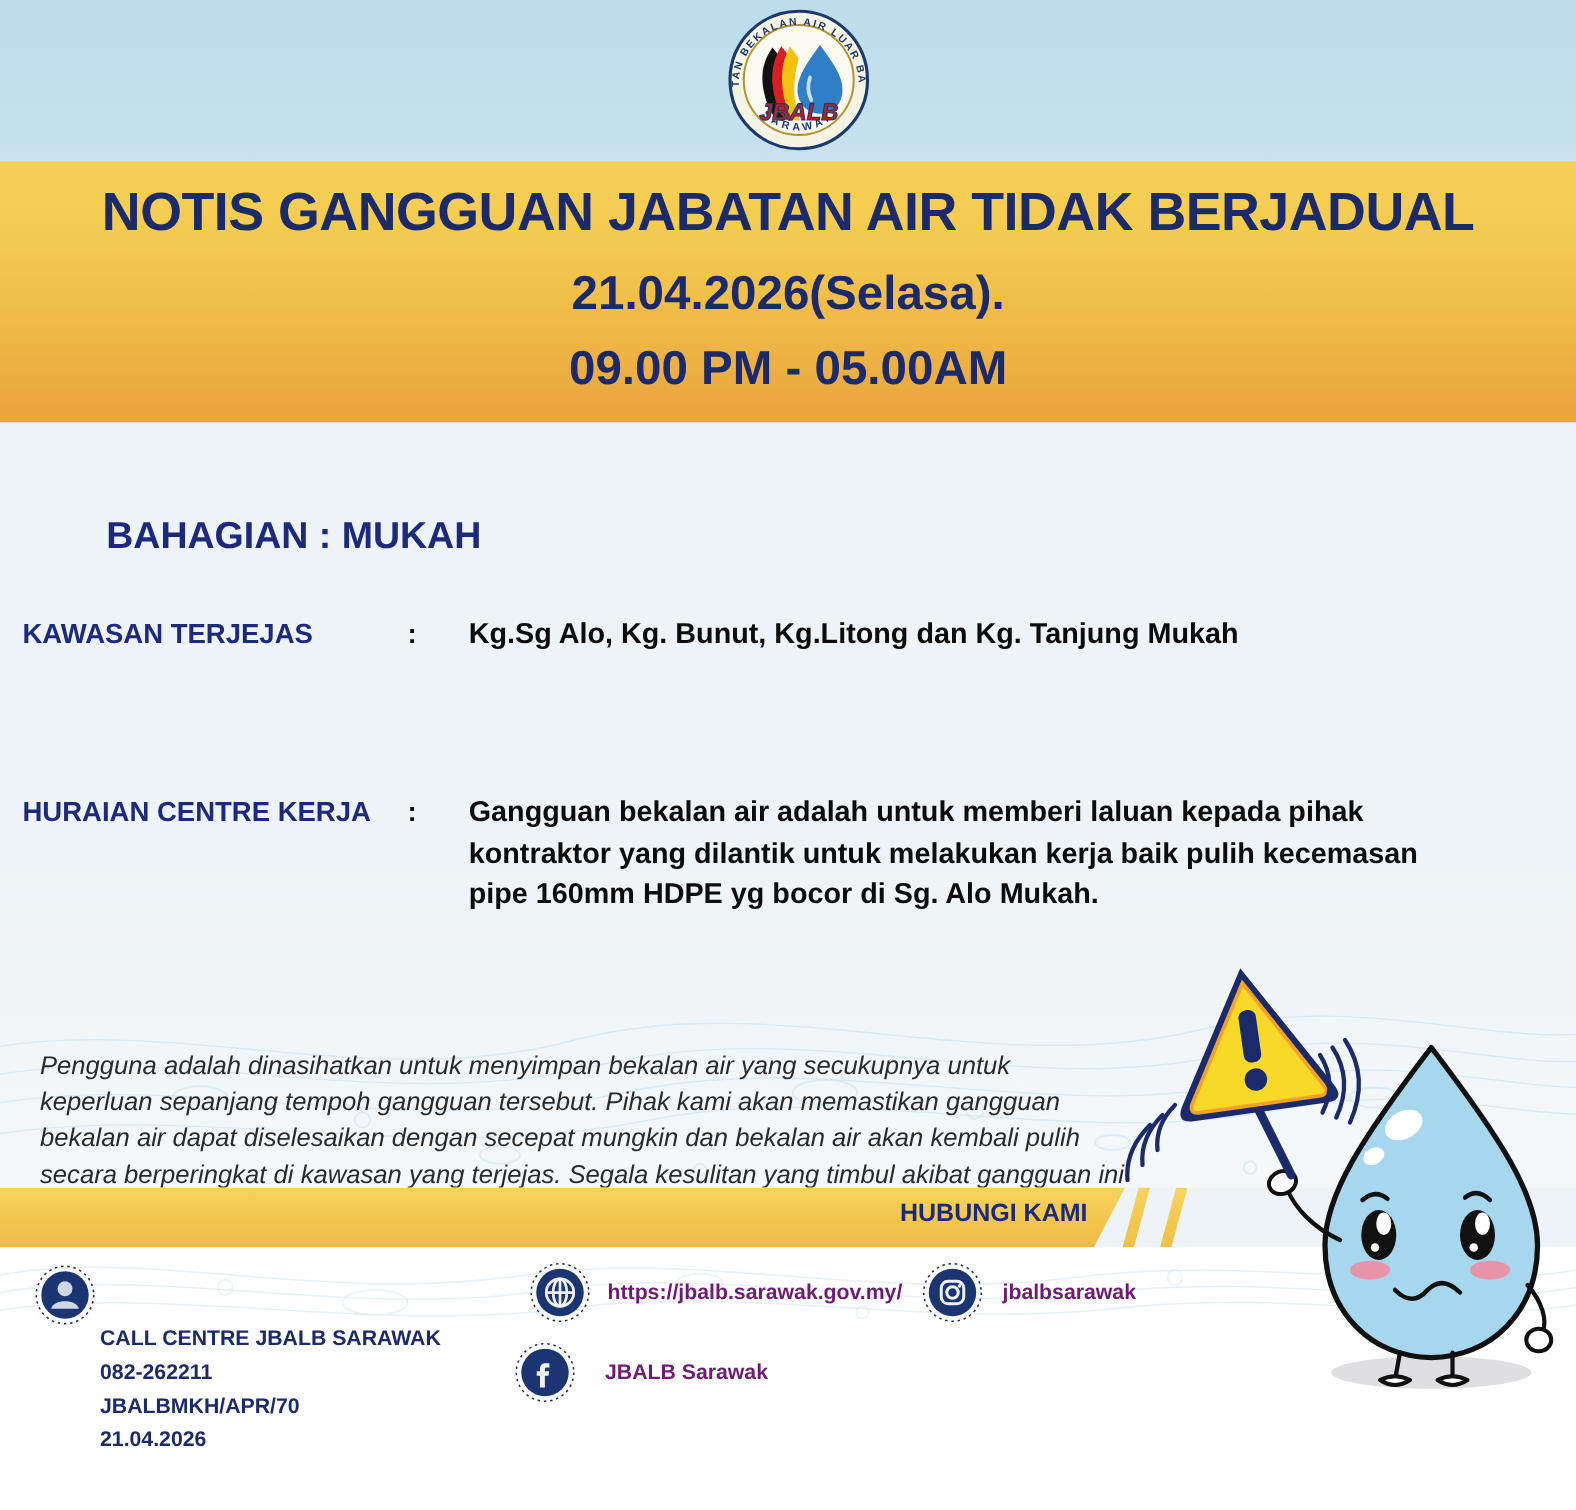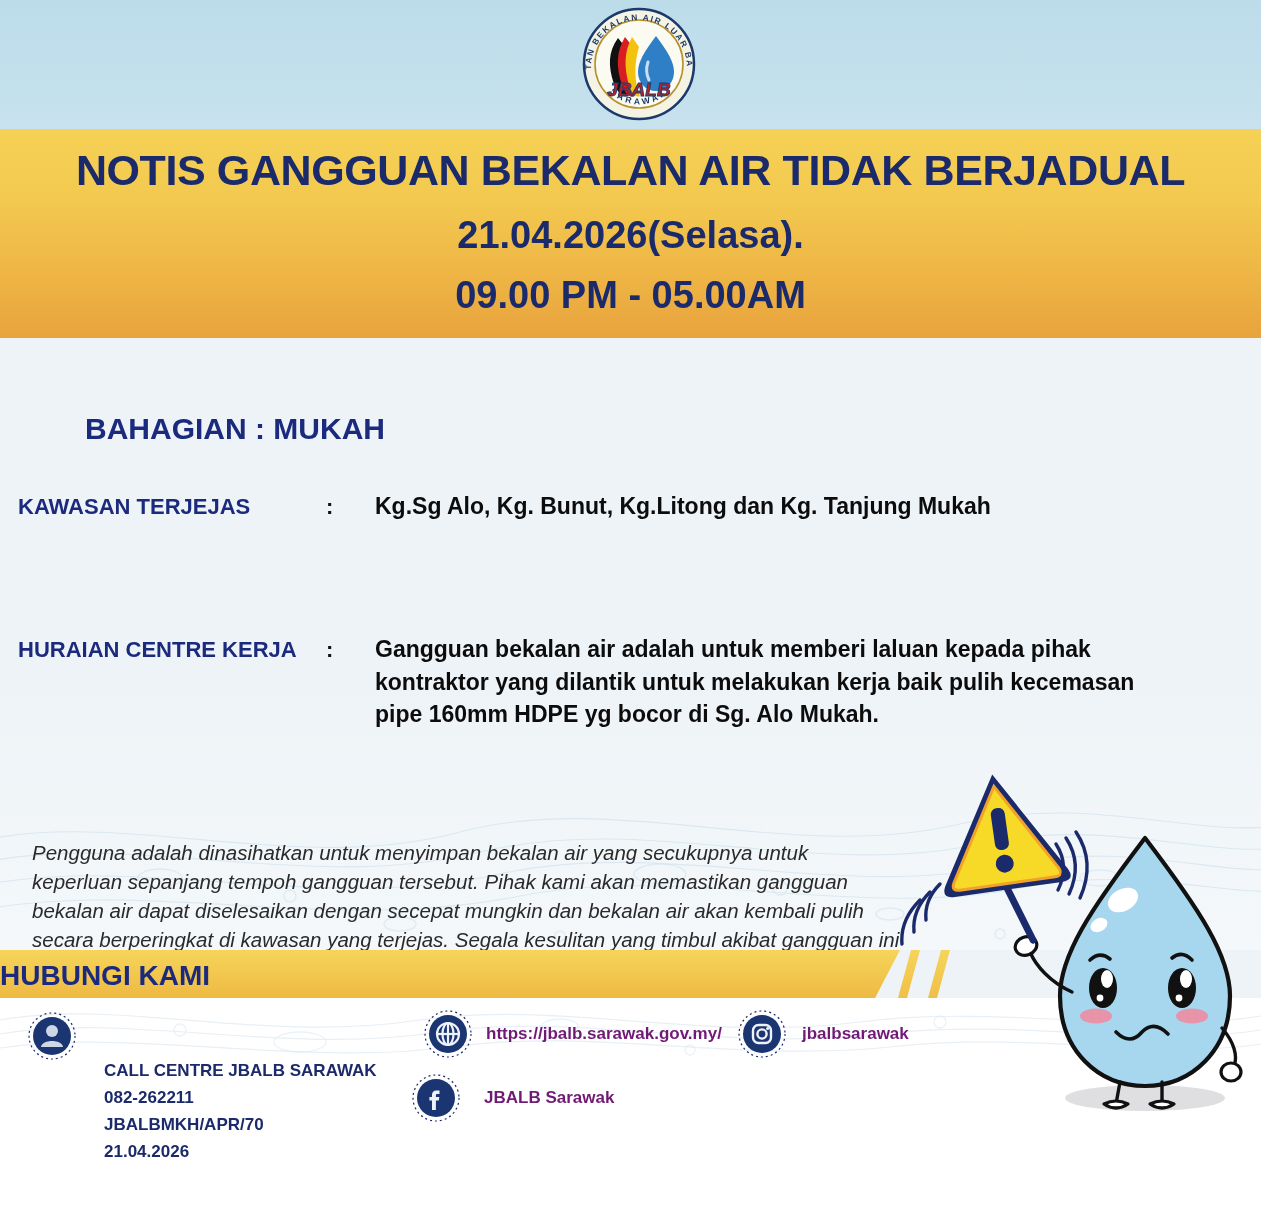--- a/index.html
+++ b/index.html
@@ -154,22 +154,22 @@
     position: absolute;
     left: 0; top: 0;
     width: 900px; height: 48px;
     background: linear-gradient(180deg, #f6d45b 0%, #f2c64c 55%, #eeb944 100%);
     clip-path: polygon(0 0, 900px 0, 875px 48px, 0 48px);
   }
   .cb-title {
     position: absolute;
     left: 0; top: 10px;
     width: 870px;
-    text-align: left;
-    font-size: 28px;
+    text-align: right;
+    font-size: 20px;
     font-weight: bold;
     color: #1b2a7d;
   }
   .cb-slash {
     position: absolute;
     top: 0;
     width: 22px; height: 48px;
     background: linear-gradient(180deg, #f6d45b 0%, #f0bf48 100%);
     clip-path: polygon(13px 0, 22px 0, 9px 48px, 0 48px);
   }
@@ -212,21 +212,20 @@
     left: 28px; top: 14px;
   }
   .callcentre .cc-lines {
     position: absolute;
     left: 52px; top: 46px;
     font-size: 17px;
     font-weight: bold;
     color: #1b2a6b;
     line-height: 1.58;
     white-space: nowrap;
-    margin-left: 24px;
   }
 
   .web { left: 424px; top: 12px; }
   .web .ci-text { left: 62px; top: 14px; }
 
   .fb { left: 412px; top: 76px; }
   .fb .ci-text { left: 72px; top: 14px; }
 
   .ig { left: 738px; top: 12px; }
   .ig .ci-text { left: 64px; top: 14px; }
@@ -265,21 +264,21 @@
         </text>
         <text font-size="8.6" font-weight="bold" fill="#1b3a6b" font-family="'Liberation Sans', sans-serif" letter-spacing="3">
           <textPath href="#arcBot" startOffset="50%" text-anchor="middle">SARAWAK</textPath>
         </text>
         <text x="61" y="92" text-anchor="middle" font-size="19" font-weight="bold" fill="#b8232a" stroke="#1b3a6b" stroke-width="0.9" font-style="italic" font-family="'Liberation Sans', sans-serif">JBALB</text>
       </svg>
     </div>
   </div>
 
   <div class="title-banner">
-    <div class="title-line1">NOTIS GANGGUAN BEKALAN AIR TIDAK BERJADUAL</div>
+    <div class="title-line1">NOTIS GANGGUAN JABATAN AIR TIDAK BERJADUAL</div>
     <div class="title-line2">21.04.2026(Selasa).</div>
     <div class="title-line3">09.00 PM - 05.00AM</div>
   </div>
 
   <div class="body-area">
 
     <svg class="water-texture" viewBox="0 0 1340 260" preserveAspectRatio="none">
       <g fill="none" stroke="#9fc4dc" stroke-width="1.1" opacity="0.5">
         <path d="M0 118 C 150 74, 330 150, 500 104 C 660 62, 830 136, 1000 96 C 1140 62, 1260 120, 1340 92"></path>
         <path d="M0 140 C 160 96, 340 168, 520 124 C 690 84, 850 152, 1020 116 C 1160 86, 1270 140, 1340 114"></path>

